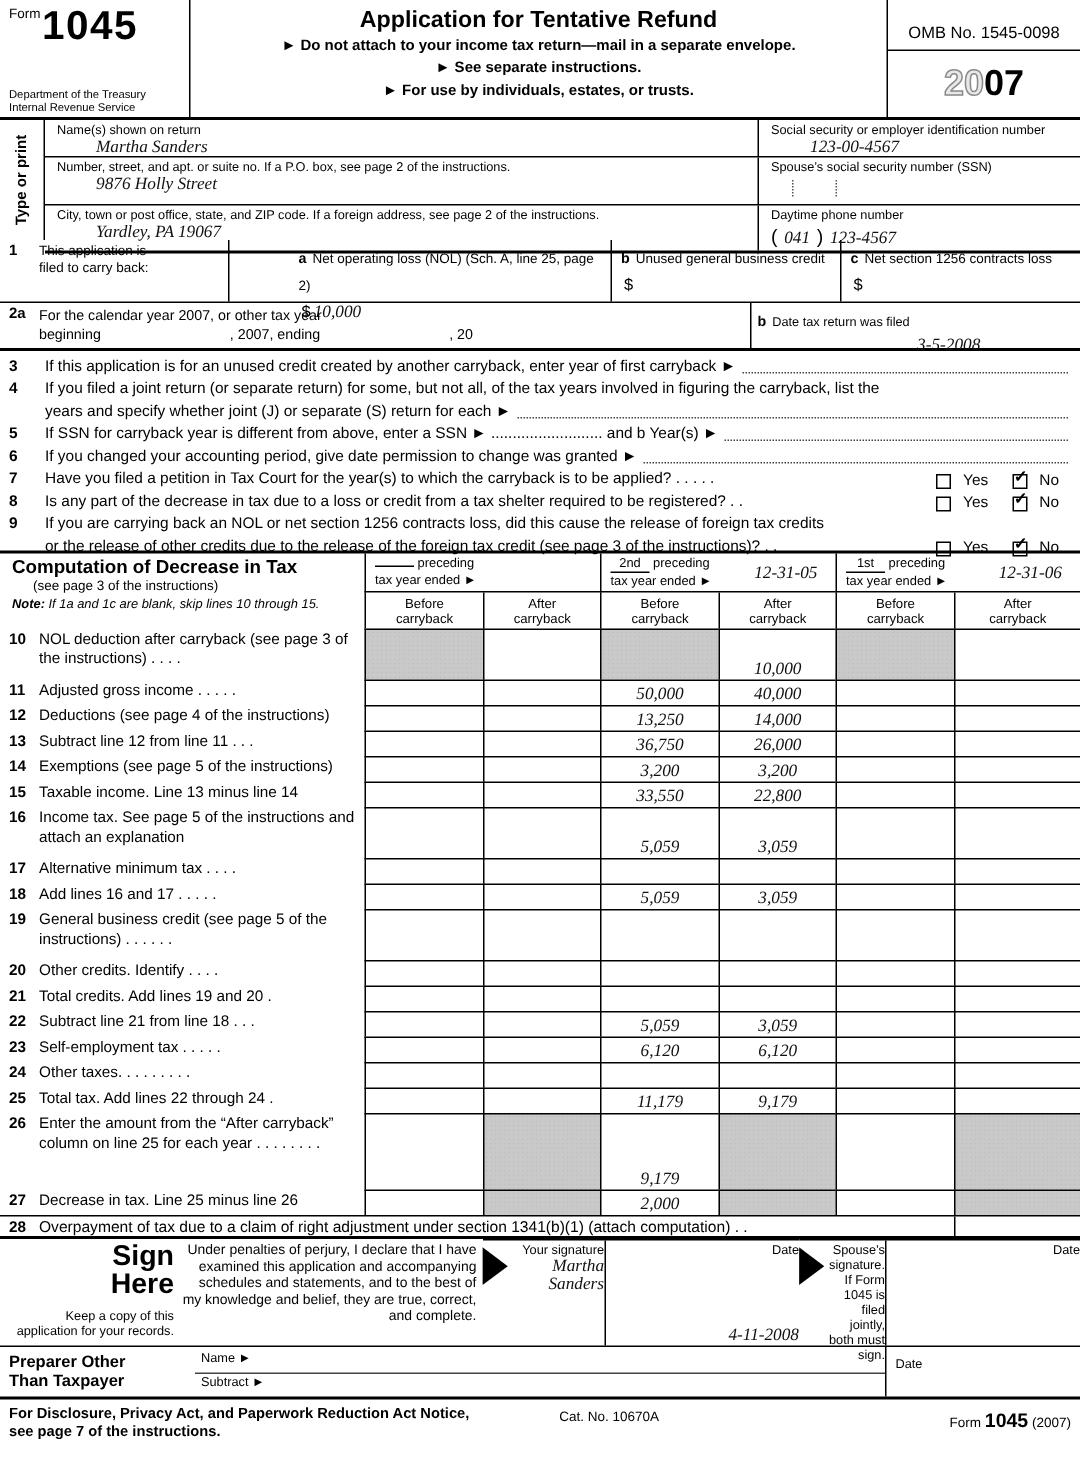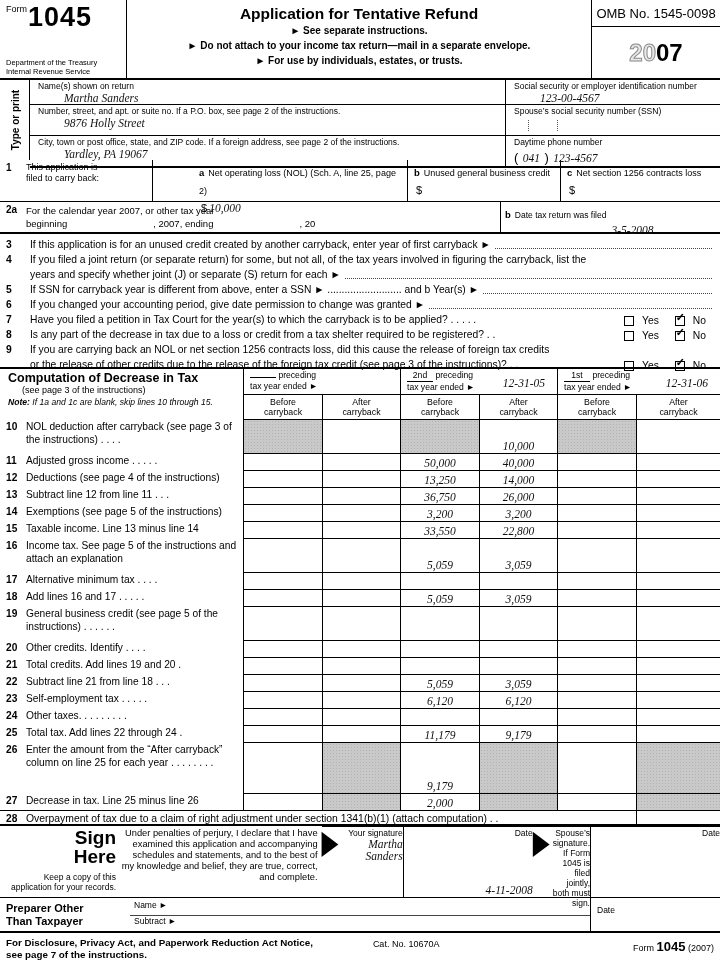--- a/index.html
+++ b/index.html
@@ -11,21 +11,21 @@
   
   .hdr { display:flex; height:80px; border-bottom:2px solid #000; }
   .hdr-left { width:127px; padding:4px 4px 2px 6px; border-right:1px solid #000; display:flex; flex-direction:column; }
   .form-word { font-size:9px; }
   .form-num-big { font-size:27px; font-weight:bold; letter-spacing:1px; line-height:26px; margin-left:22px; margin-top:-10px; }
   .agency { font-size:7.5px; line-height:8.5px; margin-top:auto; }
   .hdr-center { flex:1; text-align:center; padding-top:5px; border-right:1px solid #000; }
   .hdr-title { font-size:15.5px; font-weight:bold; }
   .hdr-sub { font-size:10px; font-weight:bold; line-height:15px; }
   .hdr-right { width:128px; display:flex; flex-direction:column; }
-  .omb { font-size:13px; text-align:center; padding:6px 2px 5px; border-bottom:1px solid #000; }
+  .omb { font-size:11px; text-align:center; padding:16px 2px 5px; border-bottom:1px solid #000; }
   .year { flex:1; display:flex; align-items:center; justify-content:center; font-size:24px; font-weight:bold; }
   .year-outline { color:#e8e8e8; -webkit-text-stroke:1px #8a8a8a; }
 
   
   .ident { display:flex; height:80px; }
   .ident-side { width:30px; border-right:1px solid #000; position:relative; }
   .ident-side span { position:absolute; left:50%; top:50%; transform:translate(-50%,-50%) rotate(-90deg); font-size:10px; font-weight:bold; white-space:nowrap; }
   .ident-main { flex:1; display:flex; flex-direction:column; }
   .id-row { display:flex; border-bottom:1px solid #000; }
   .id-row.r1 { height:30px; } .id-row.r2 { height:32px; } .id-row.r3 { height:34px; border-bottom:2px solid #000; }
@@ -133,22 +133,22 @@
     <div class="hdr-left">
       <span class="form-word">Form</span>
       <span class="form-num-big">1045</span>
       <div class="agency">
         <div>Department of the Treasury</div>
         <div>Internal Revenue Service</div>
       </div>
     </div>
     <div class="hdr-center">
       <div class="hdr-title">Application for Tentative Refund</div>
+      <div class="hdr-sub">► Do not attach to your income tax return—mail in a separate envelope.</div>
       <div class="hdr-sub">► See separate instructions.</div>
-      <div class="hdr-sub">► Do not attach to your income tax return—mail in a separate envelope.</div>
       <div class="hdr-sub">► For use by individuals, estates, or trusts.</div>
     </div>
     <div class="hdr-right">
       <div class="omb">OMB No. 1545-0098</div>
       <div class="year">
         <span class="year-outline">20</span>
           <span>07</span>
       </div>
     </div>
   </div>

